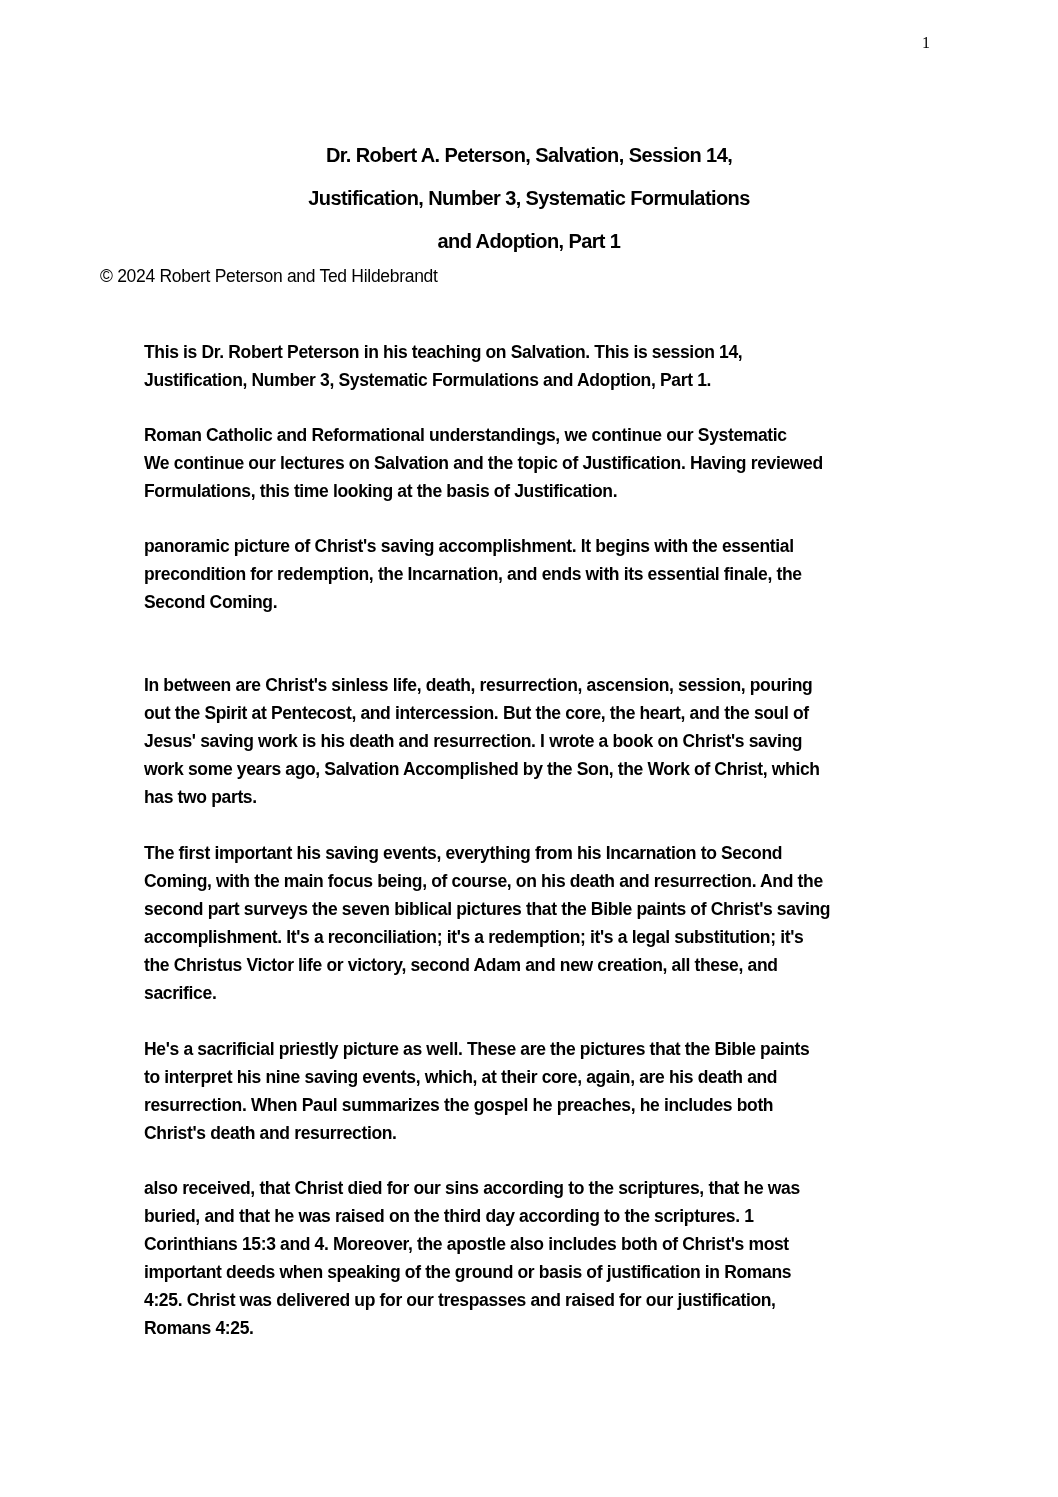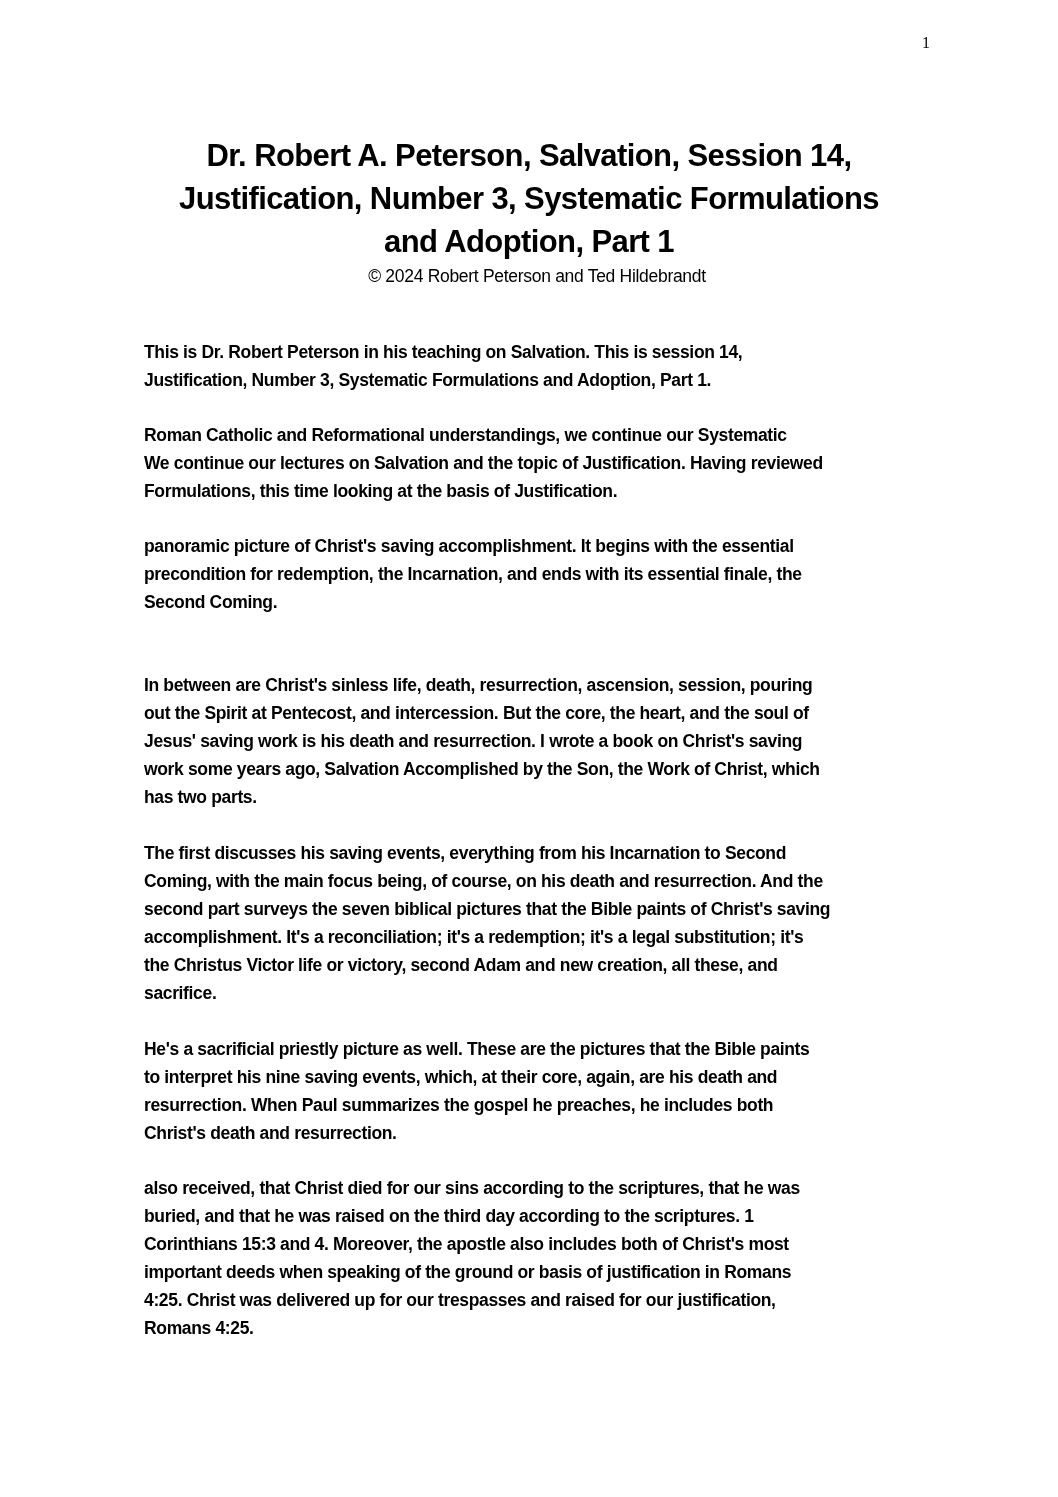--- a/index.html
+++ b/index.html
@@ -5,26 +5,25 @@
   html, body { margin: 0; padding: 0; background: #ffffff; }
   body { width: 1058px; height: 1497px; position: relative; overflow: hidden; color: #000; }
   .page-number {
     position: absolute; top: 34px; left: 922px;
     font-family: "Liberation Serif", serif; font-size: 16px;
   }
   .title {
     position: absolute; top: 134px; left: 100px; width: 858px;
     text-align: center;
     font-family: "Liberation Sans", sans-serif; font-weight: bold;
-    font-size: 31px; line-height: 43px; letter-spacing: -0.6px;
+    font-size: 20px; line-height: 43px; letter-spacing: -0.6px;
   }
   .title .line { display: block; }
   .copyright {
-    position: absolute; top: 264px; left: 108px; width: 858px;
-    text-align: center;
+    position: absolute; top: 264px; left: 100px; width: 858px;
     font-family: "Liberation Sans", sans-serif; font-size: 17.5px; line-height: 24px;
     letter-spacing: -0.3px;
   }
   .body {
     position: absolute; left: 128px; width: 820px;
     font-family: "Liberation Sans", sans-serif; font-size: 17.5px; line-height: 28px;
     letter-spacing: -0.35px;
   }
   .para { position: absolute; left: 0; width: 820px; margin: 16px; white-space: nowrap; font-weight: bold; }
   .para .line { display: block; }
@@ -58,21 +57,21 @@
     <span class="line">Second Coming.</span>
   </p>
   <p class="para" style="top:655px;">
     <span class="line">In between are Christ's sinless life, death, resurrection, ascension, session, pouring</span>
     <span class="line">out the Spirit at Pentecost, and intercession. But the core, the heart, and the soul of</span>
     <span class="line">Jesus' saving work is his death and resurrection. I wrote a book on Christ's saving</span>
     <span class="line">work some years ago, Salvation Accomplished by the Son, the Work of Christ, which</span>
     <span class="line">has two parts.</span>
   </p>
   <p class="para" style="top:823px;">
-    <span class="line">The first discusses his saving events, everything from his Incarnation to Second</span>
+    <span class="line">The first important his saving events, everything from his Incarnation to Second</span>
     <span class="line">Coming, with the main focus being, of course, on his death and resurrection. And the</span>
     <span class="line">second part surveys the seven biblical pictures that the Bible paints of Christ's saving</span>
     <span class="line">accomplishment. It's a reconciliation; it's a redemption; it's a legal substitution; it's</span>
     <span class="line">the Christus Victor life or victory, second Adam and new creation, all these, and</span>
     <span class="line">sacrifice.</span>
   </p>
   <p class="para" style="top:1019px;">
     <span class="line">He's a sacrificial priestly picture as well. These are the pictures that the Bible paints</span>
     <span class="line">to interpret his nine saving events, which, at their core, again, are his death and</span>
     <span class="line">resurrection. When Paul summarizes the gospel he preaches, he includes both</span>

